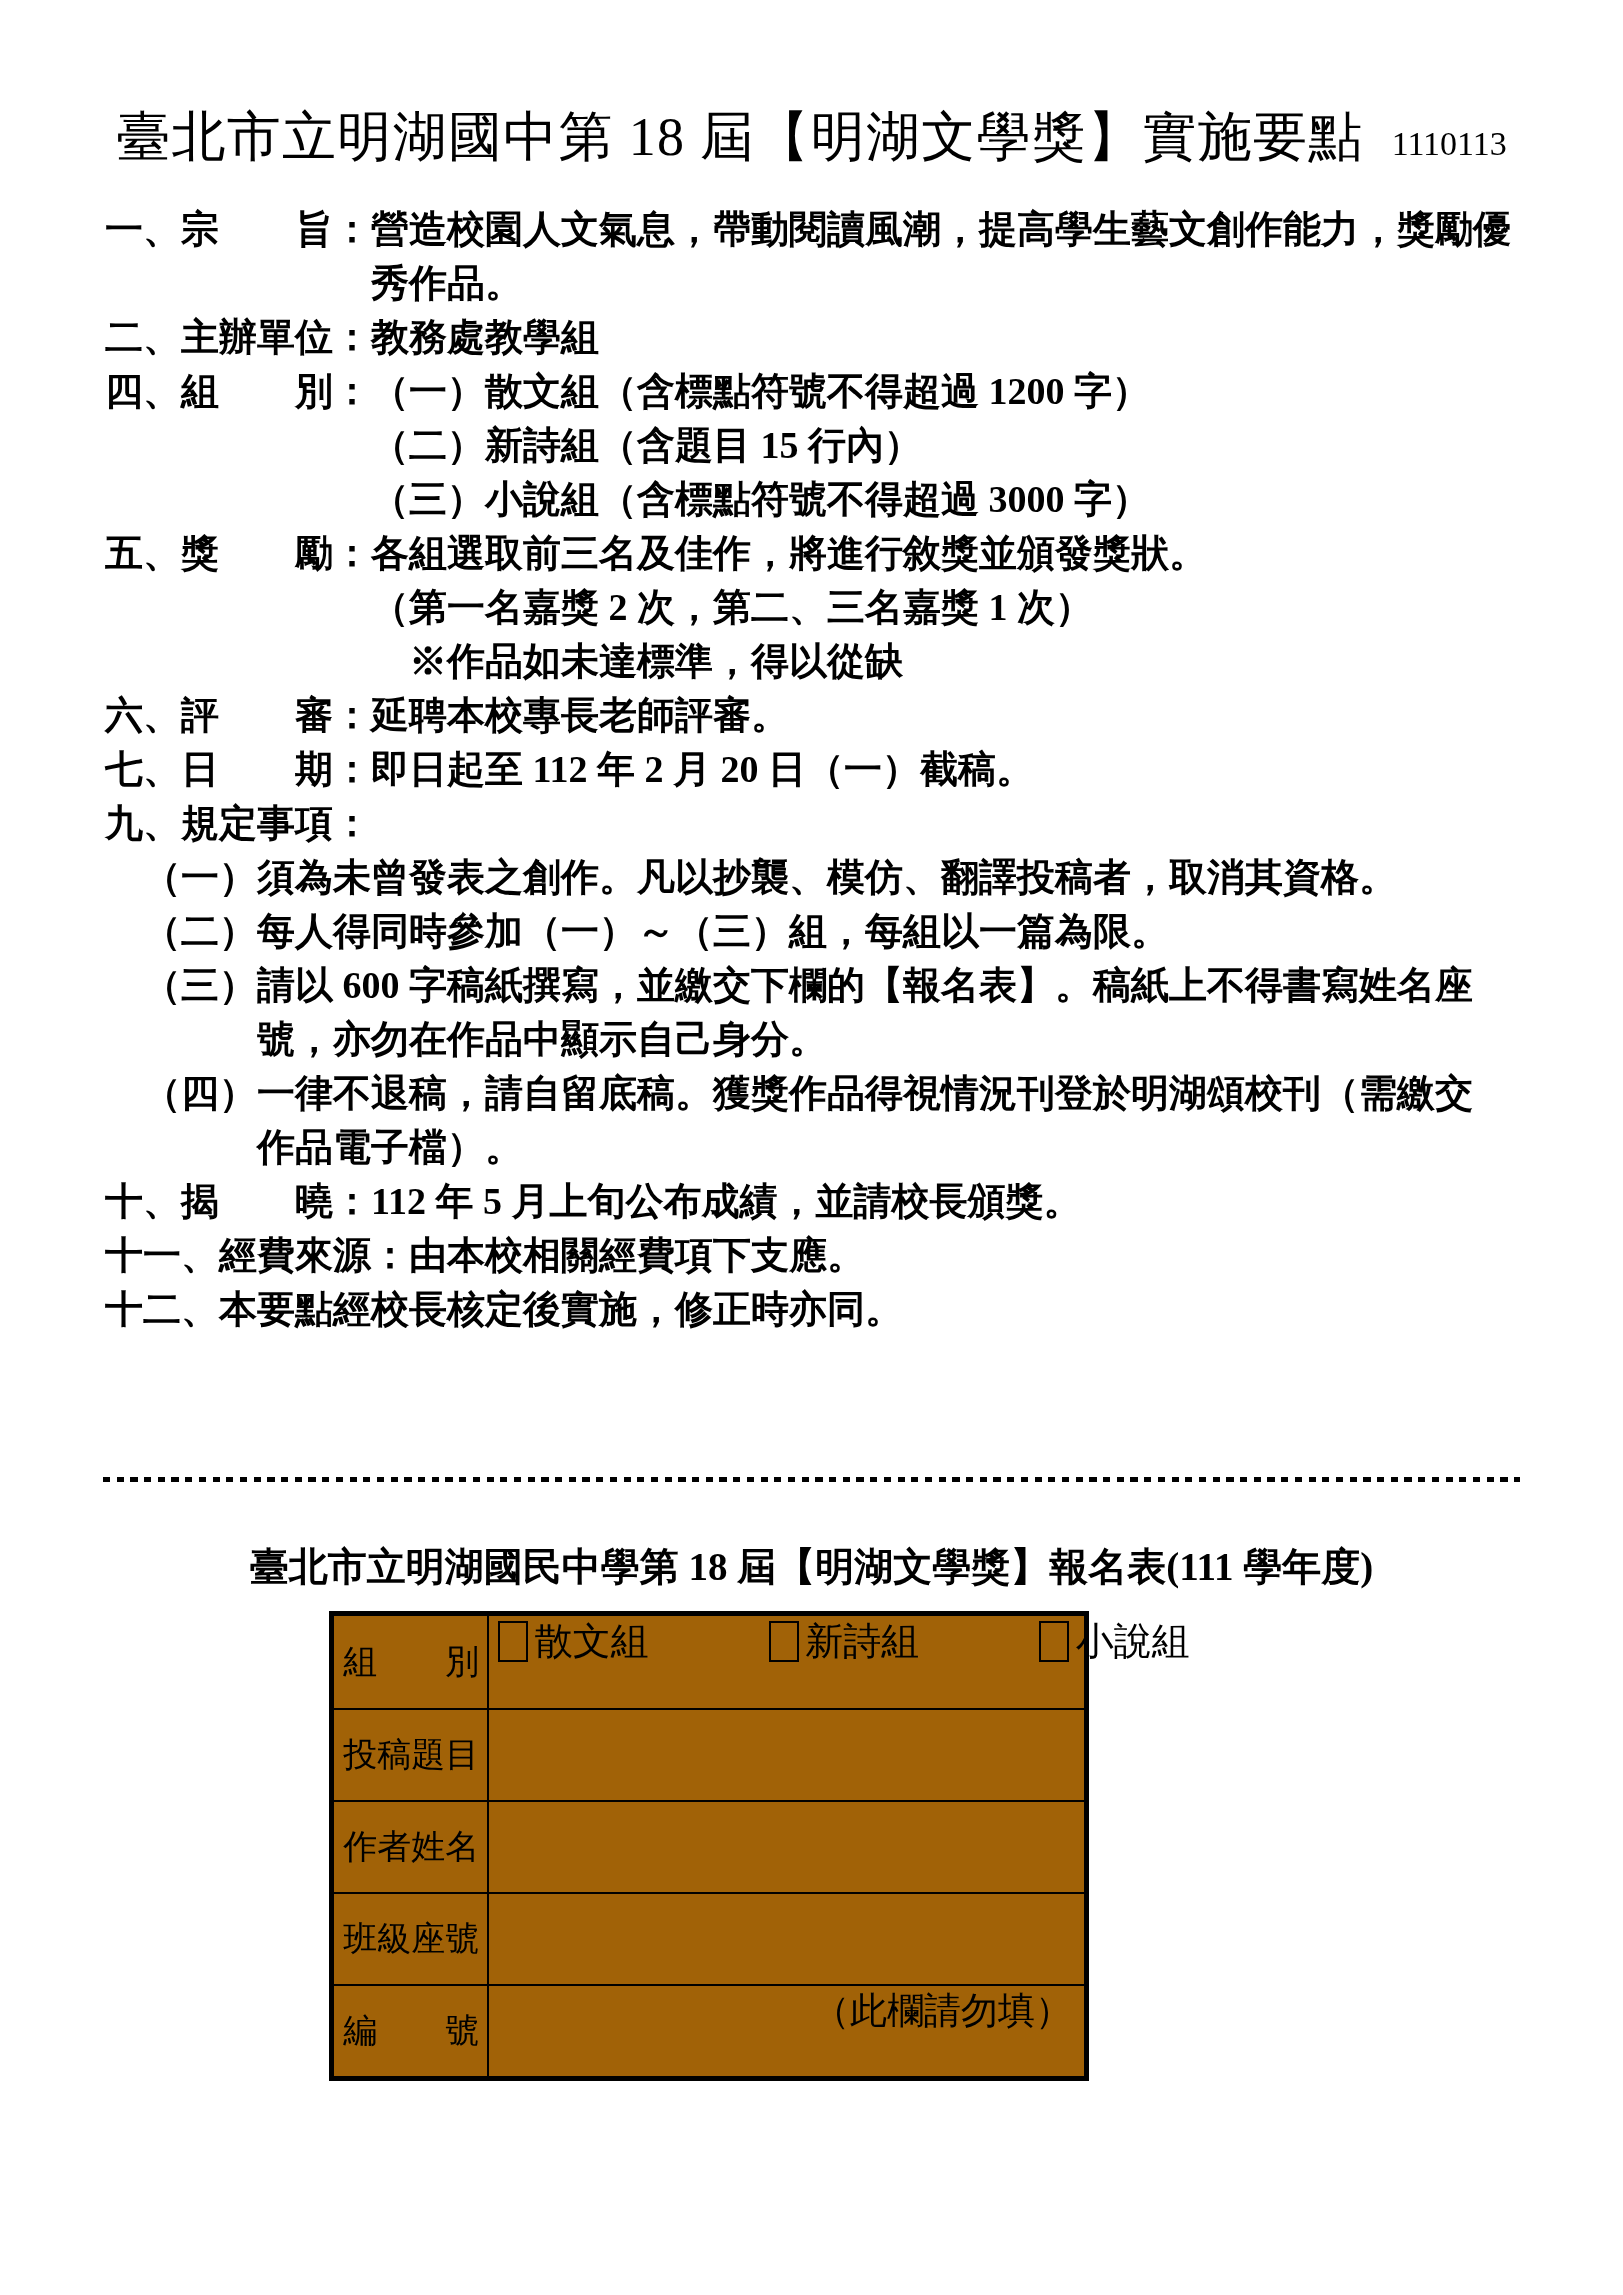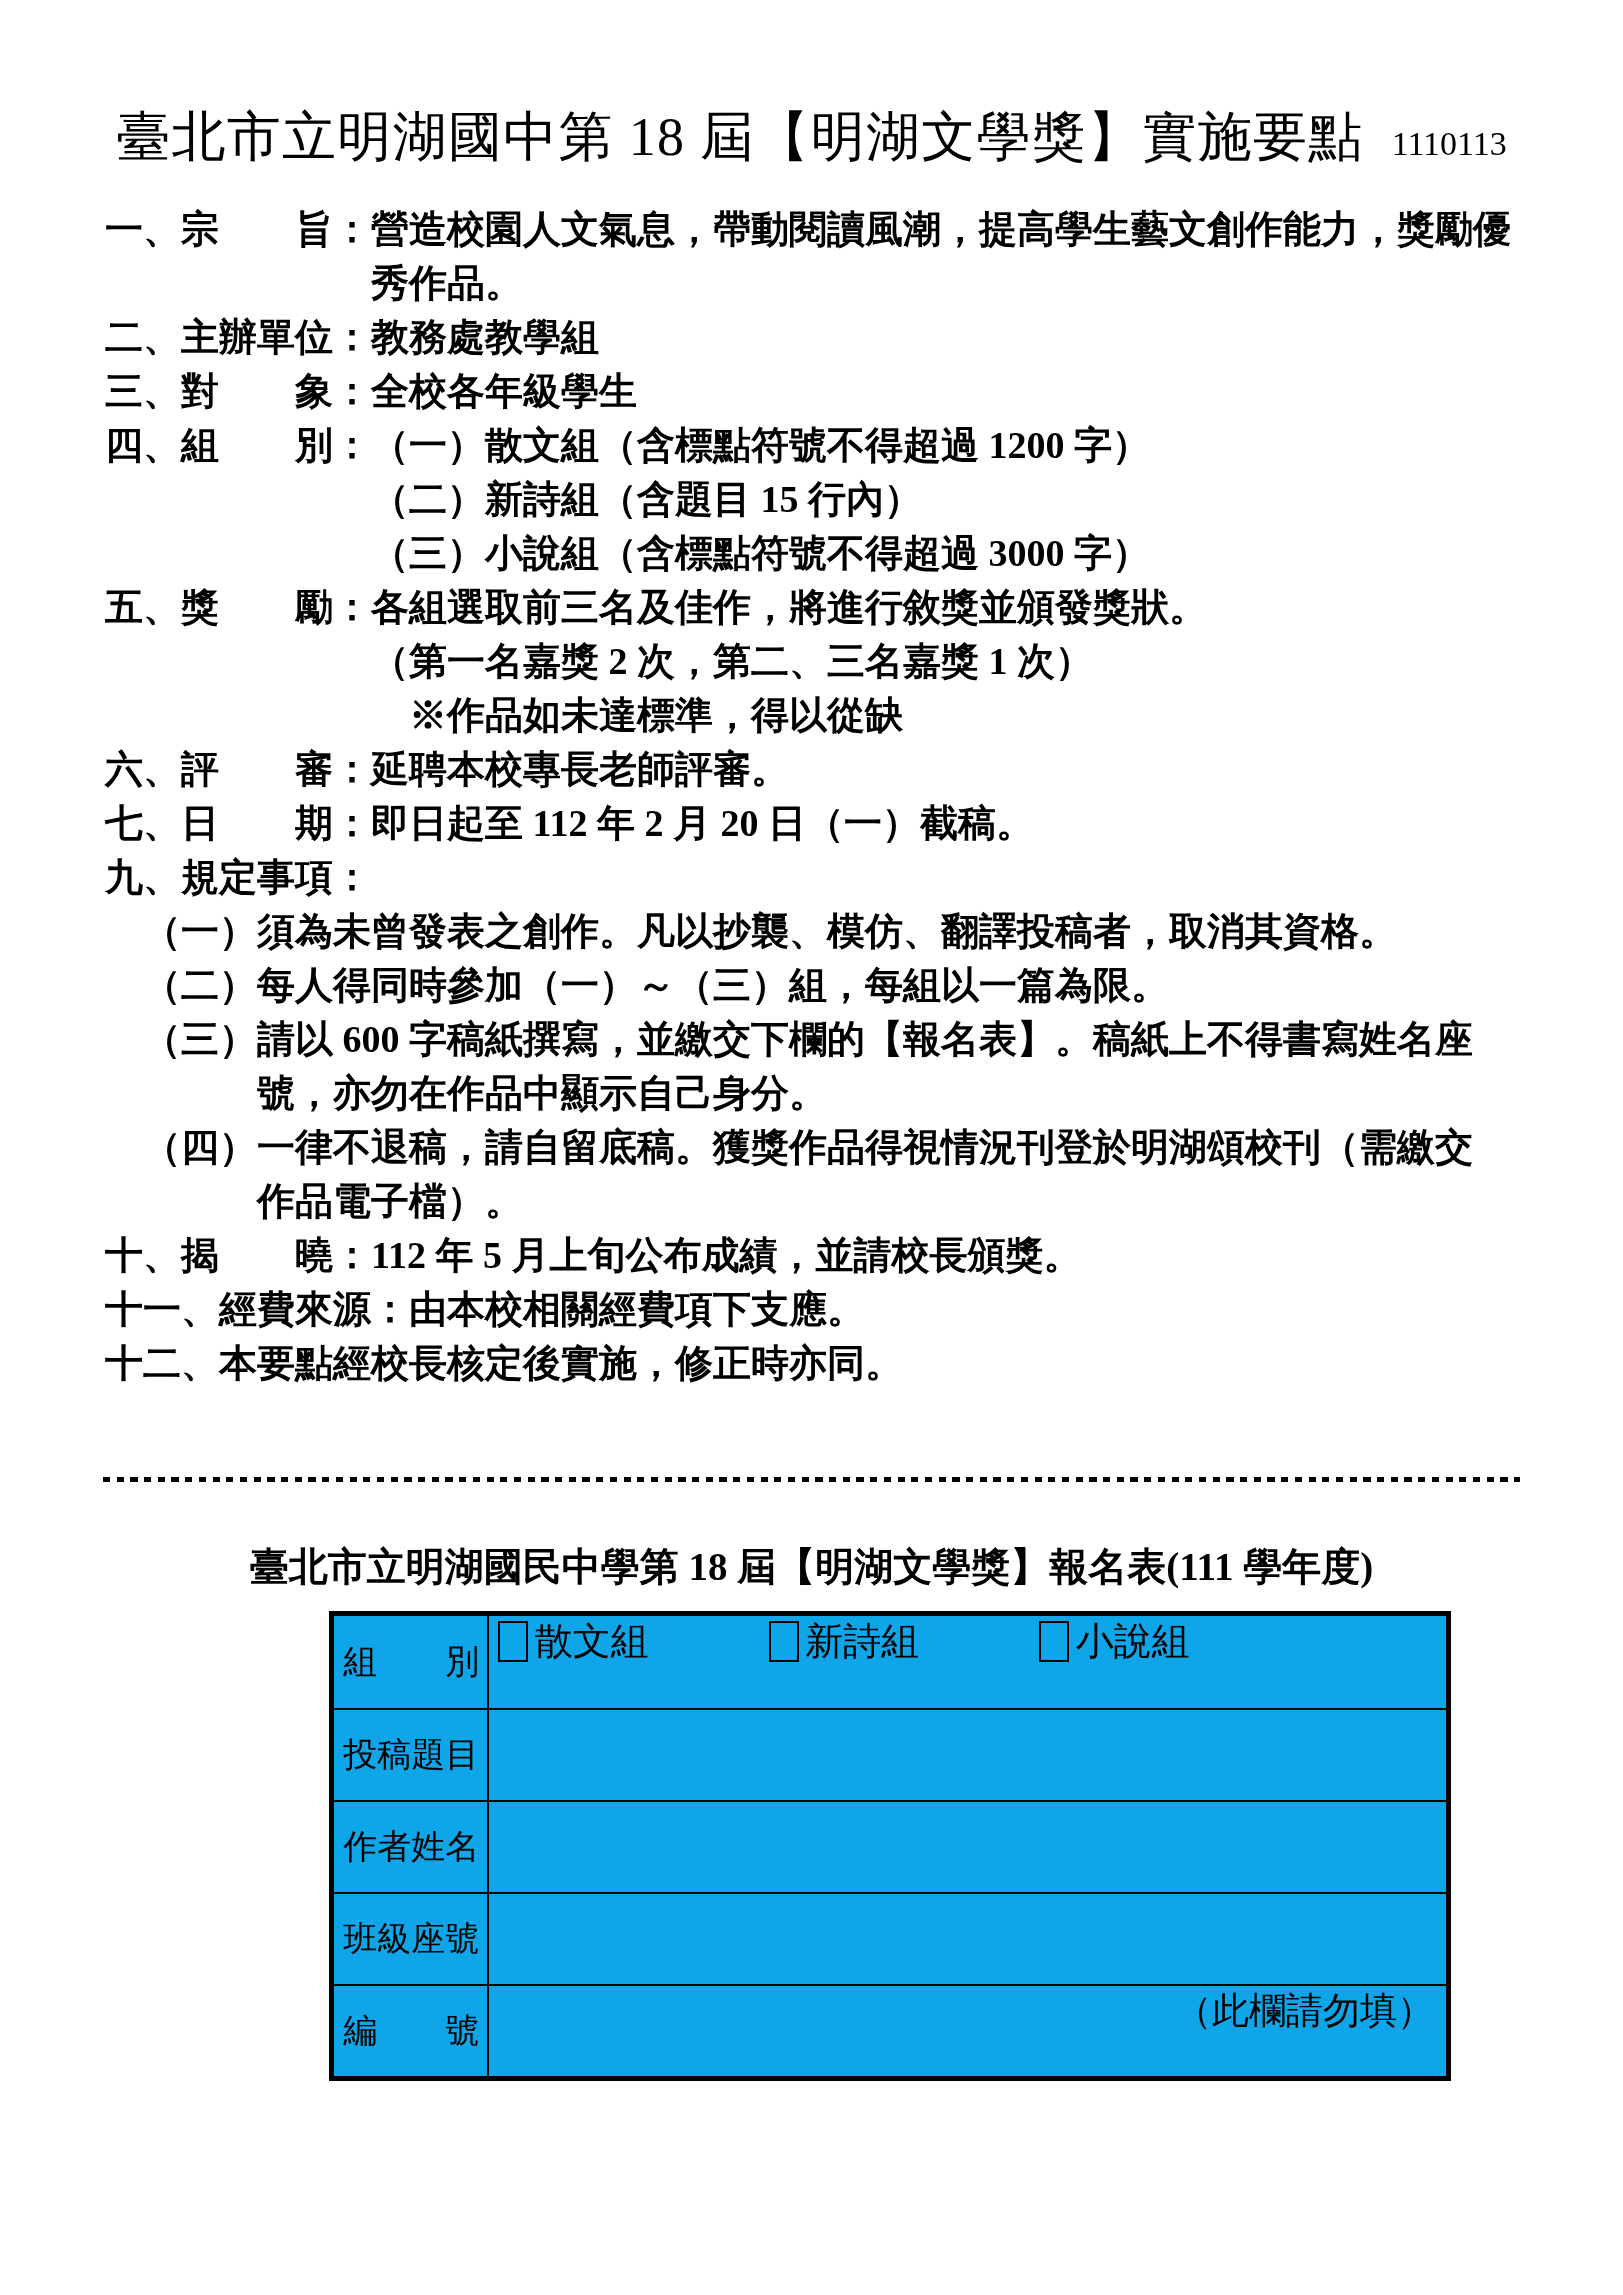--- a/index.html
+++ b/index.html
@@ -61,24 +61,24 @@
     font-size: 39px;
     line-height: 56px;
     white-space: pre;
     font-weight: bold;
   }
 
   .reg-table {
     position: absolute;
     top: 1611px;
     left: 329px;
-    width: 1122px;
+    width: 760px;
     border: 5.9px solid #000;
     box-sizing: border-box;
-    background: #0ea5e9;
+    background: #a16207;
   }
   .t-row {
     display: flex;
     height: 92px;
     box-sizing: border-box;
     border-top: 2.6px solid #000;
   }
   .t-row:first-child { border-top: none; }
   .t-label {
     width: 155px;
@@ -123,21 +123,20 @@
 <div class="page">
 
   <div class="doc-header">
     <span class="doc-title">臺北市立明湖國中第 18 屆【明湖文學獎】實施要點</span><span class="doc-number">1110113</span>
   </div>
 
   <div class="doc-body">
     <div class="line">一、宗　　旨：營造校園人文氣息，帶動閱讀風潮，提高學生藝文創作能力，獎勵優</div>
     <div class="line">　　　　　　　秀作品。</div>
     <div class="line">二、主辦單位：教務處教學組</div>
-    <div class="line">三、對　　象：全校各年級學生</div>
     <div class="line">四、組　　別：（一）散文組（含標點符號不得超過 1200 字）</div>
     <div class="line">　　　　　　　（二）新詩組（含題目 15 行內）</div>
     <div class="line">　　　　　　　（三）小說組（含標點符號不得超過 3000 字）</div>
     <div class="line">五、獎　　勵：各組選取前三名及佳作，將進行敘獎並頒發獎狀。</div>
     <div class="line">　　　　　　　（第一名嘉獎 2 次，第二、三名嘉獎 1 次）</div>
     <div class="line">　　　　　　　　※作品如未達標準，得以從缺</div>
     <div class="line">六、評　　審：延聘本校專長老師評審。</div>
     <div class="line">七、日　　期：即日起至 112 年 2 月 20 日（一）截稿。</div>
     <div class="line">九、規定事項：</div>
     <div class="line">　（一）須為未曾發表之創作。凡以抄襲、模仿、翻譯投稿者，取消其資格。</div>

